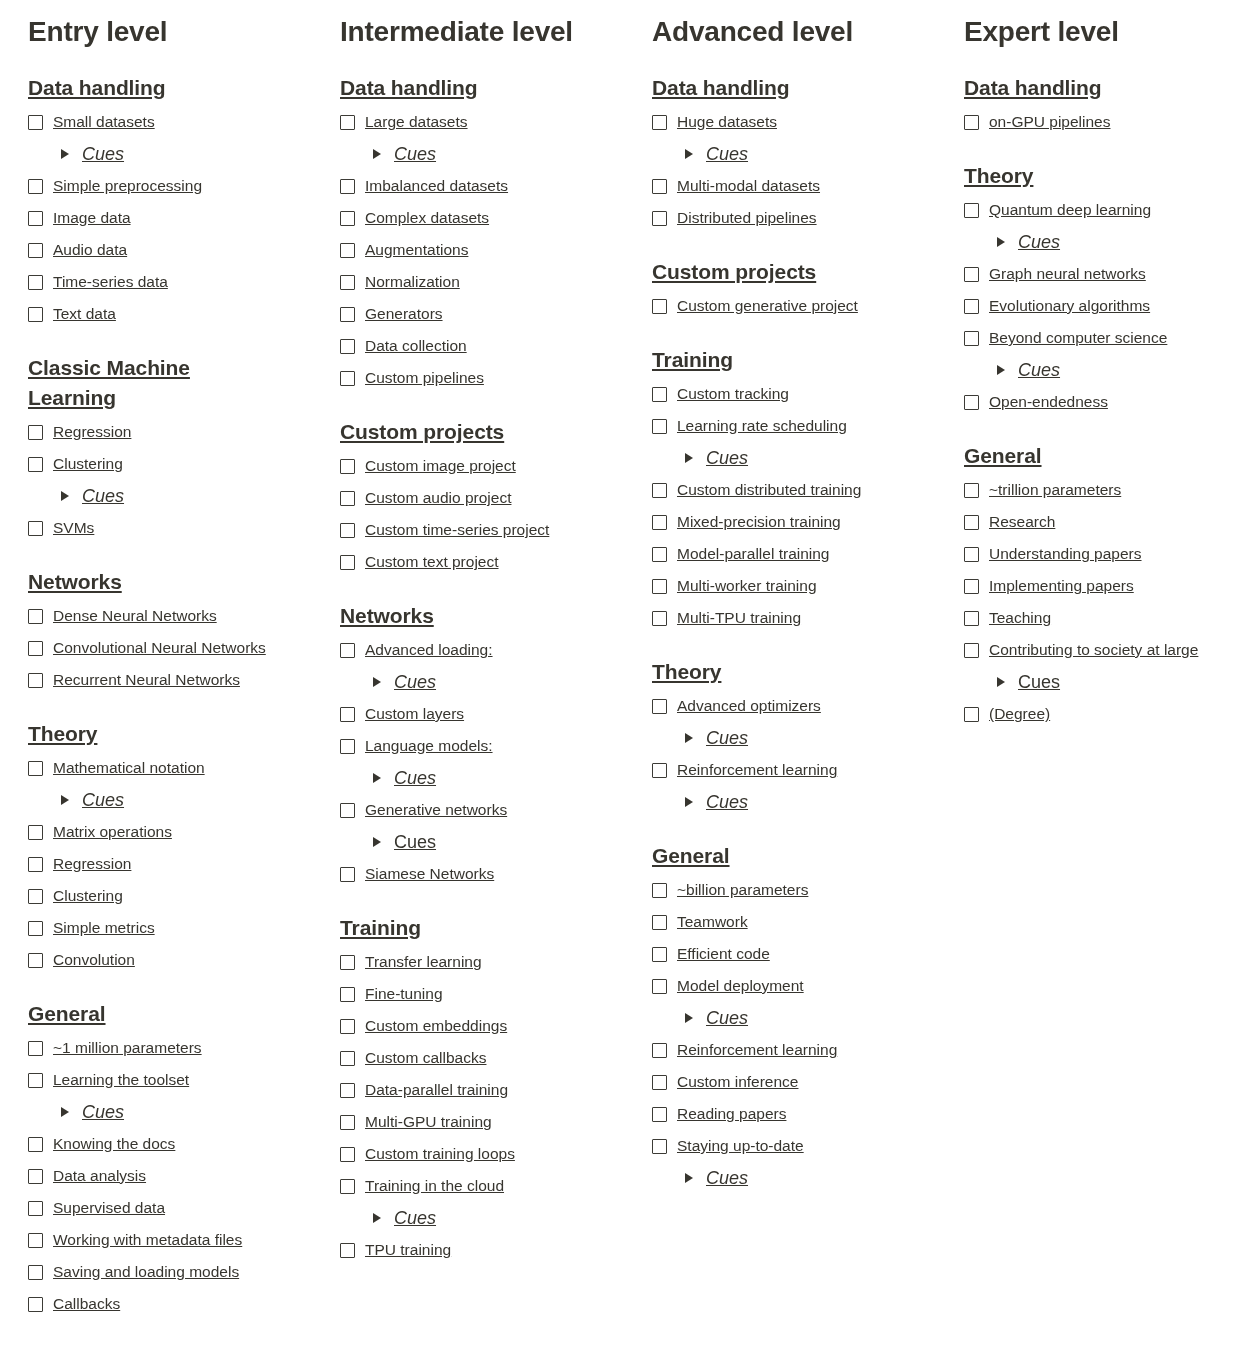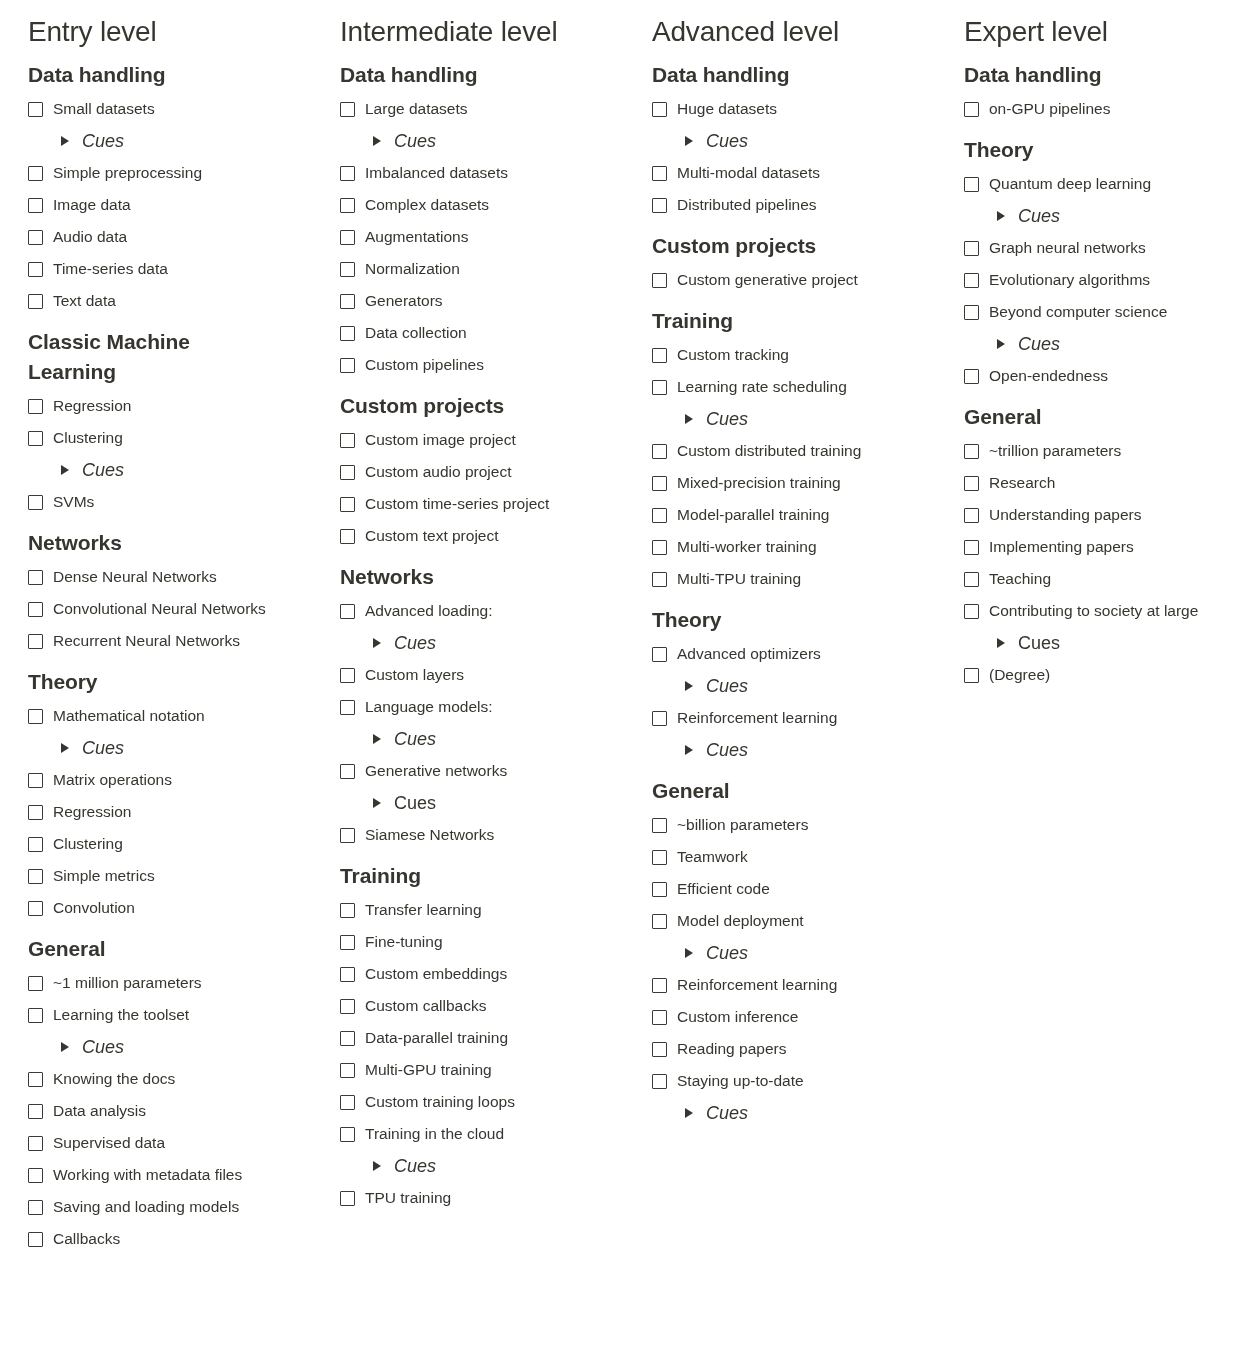--- a/index.html
+++ b/index.html
@@ -26,26 +26,27 @@
     gap:28px;
     align-items:flex-start;
   }
   .column{
     width:284px;
     flex:none;
   }
   .page-title{
     font-size:28px;
     line-height:36px;
-    font-weight:400;
+    font-weight:700;
     margin:0 0 5px 0;
     letter-spacing:-0.2px;
   }
   .section{
-    margin-top:10px;
+    margin-top:23px;
+    text-decoration:underline;
   }
   .section-heading{
     font-size:21px;
     line-height:30px;
     font-weight:700;
     margin:0 0 3px 0;
     max-width:250px;
     letter-spacing:-0.1px;
   }
   .item-row{

